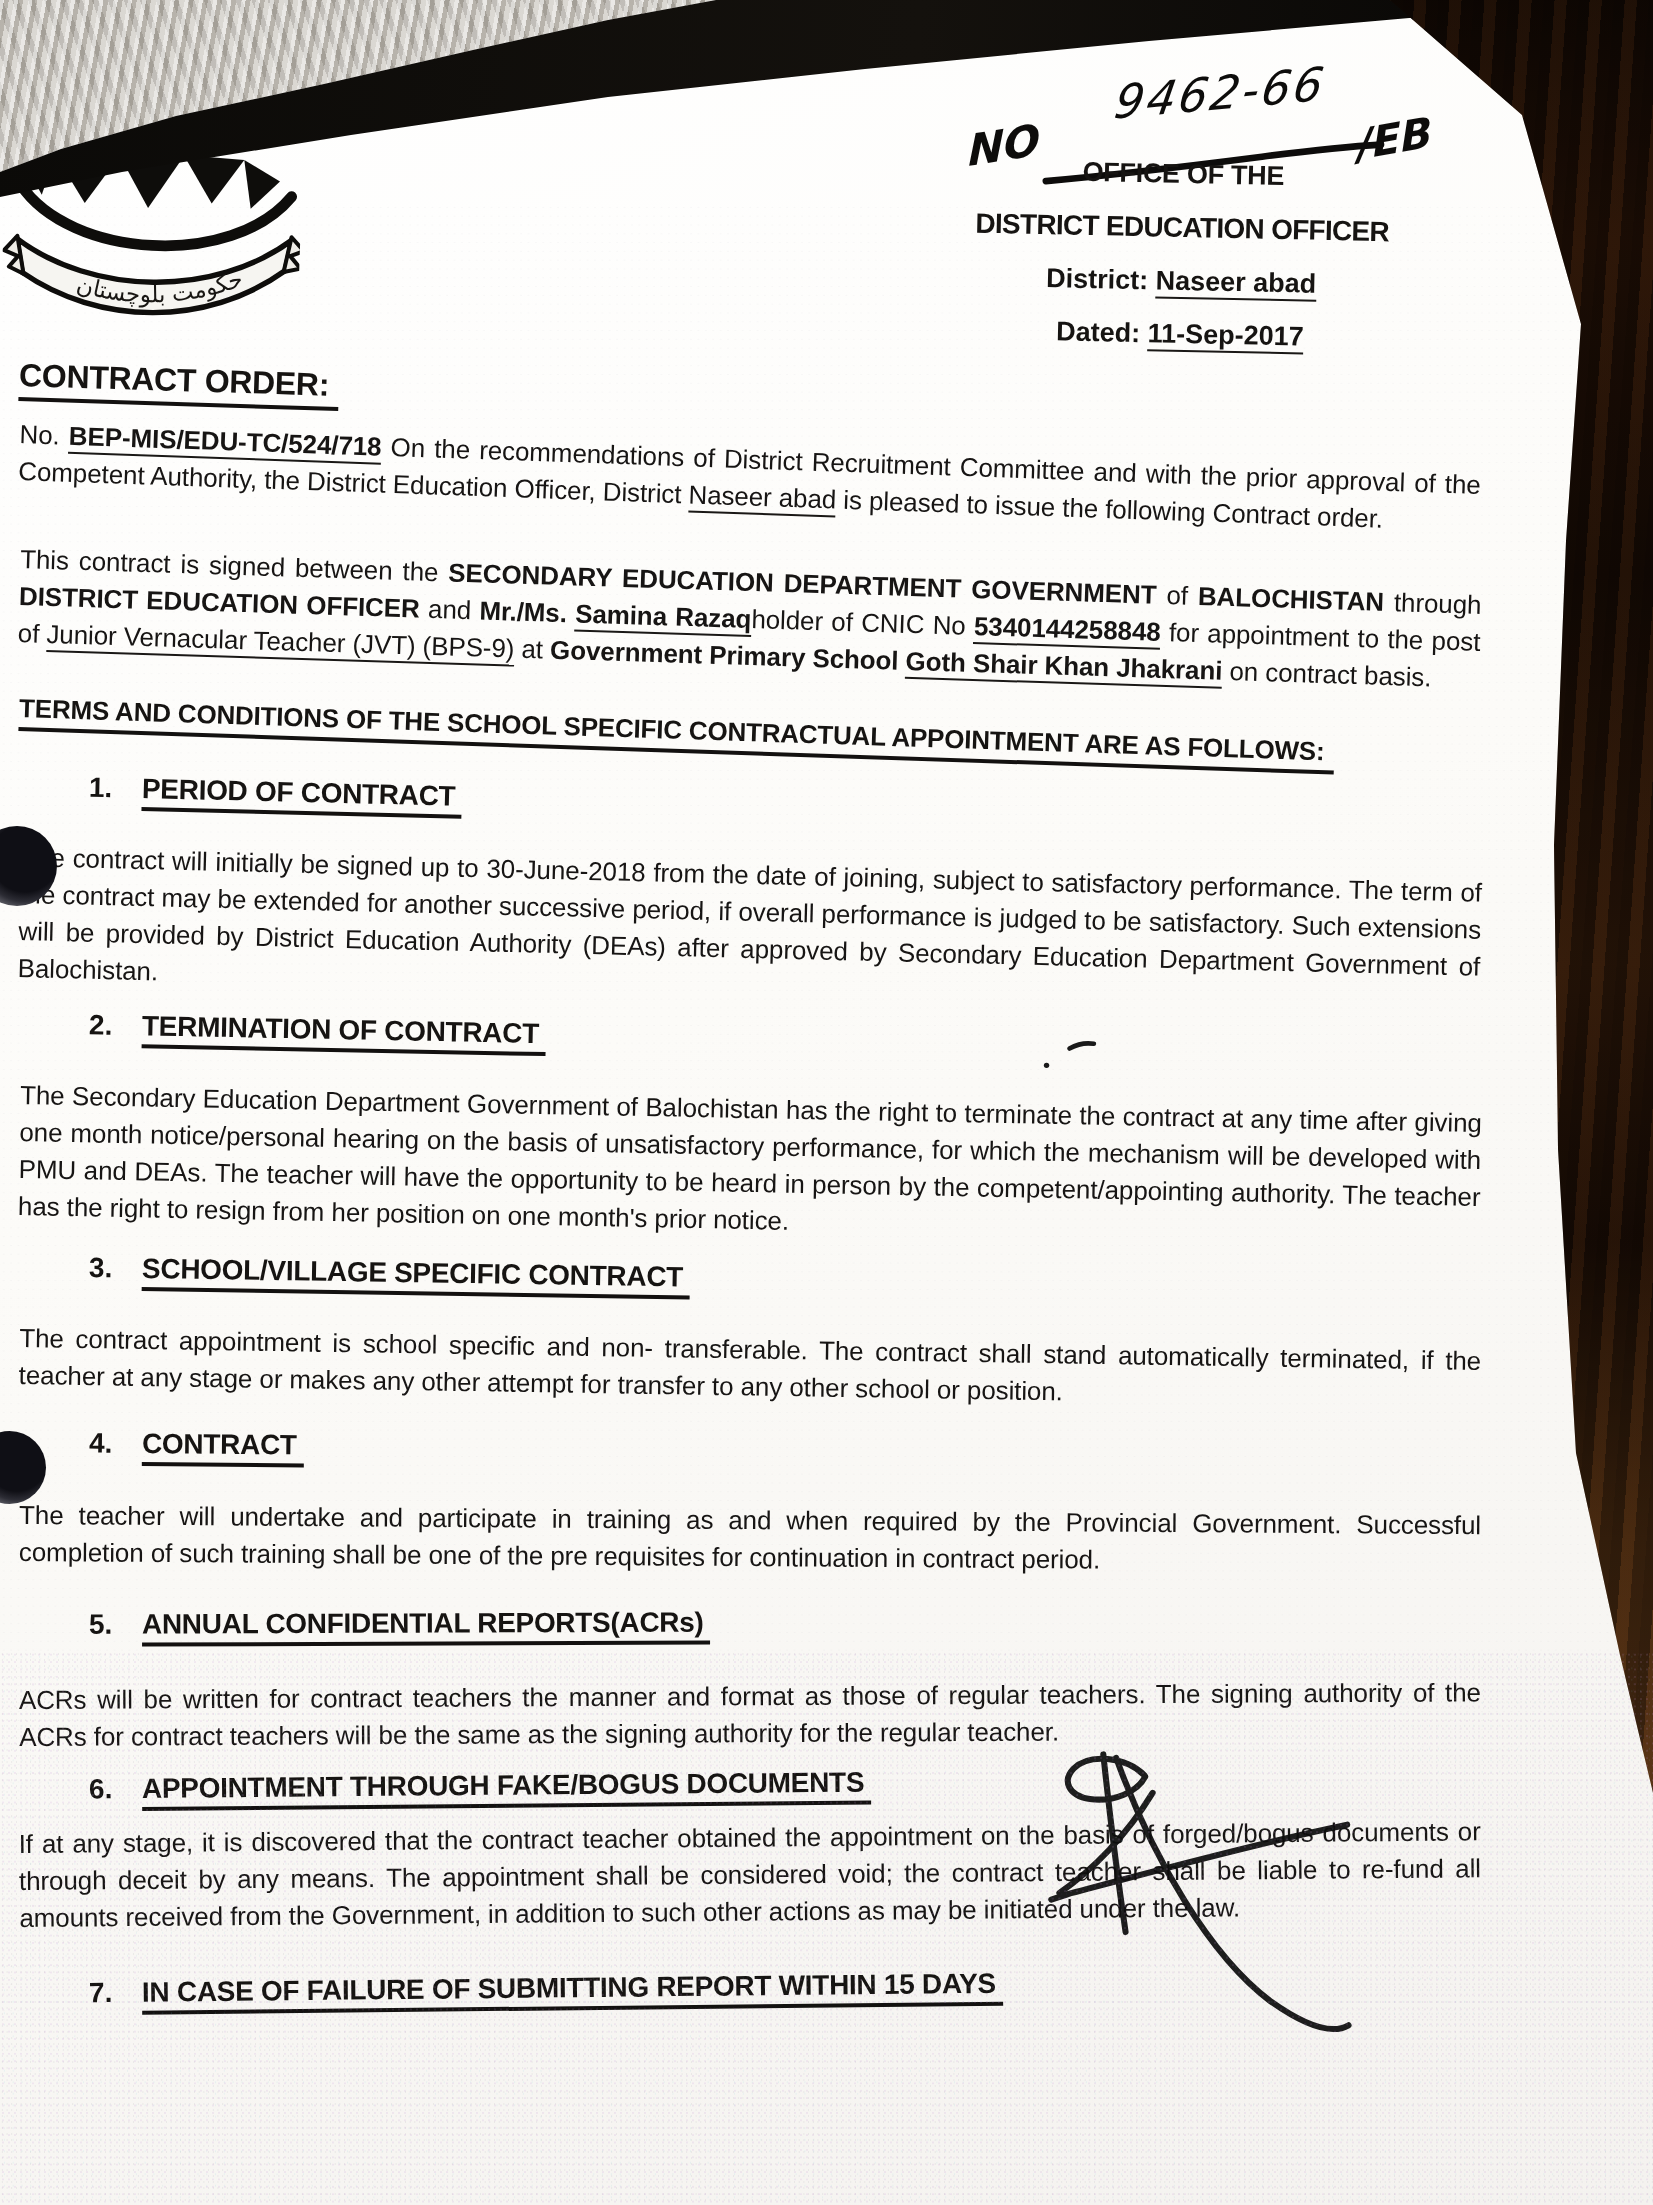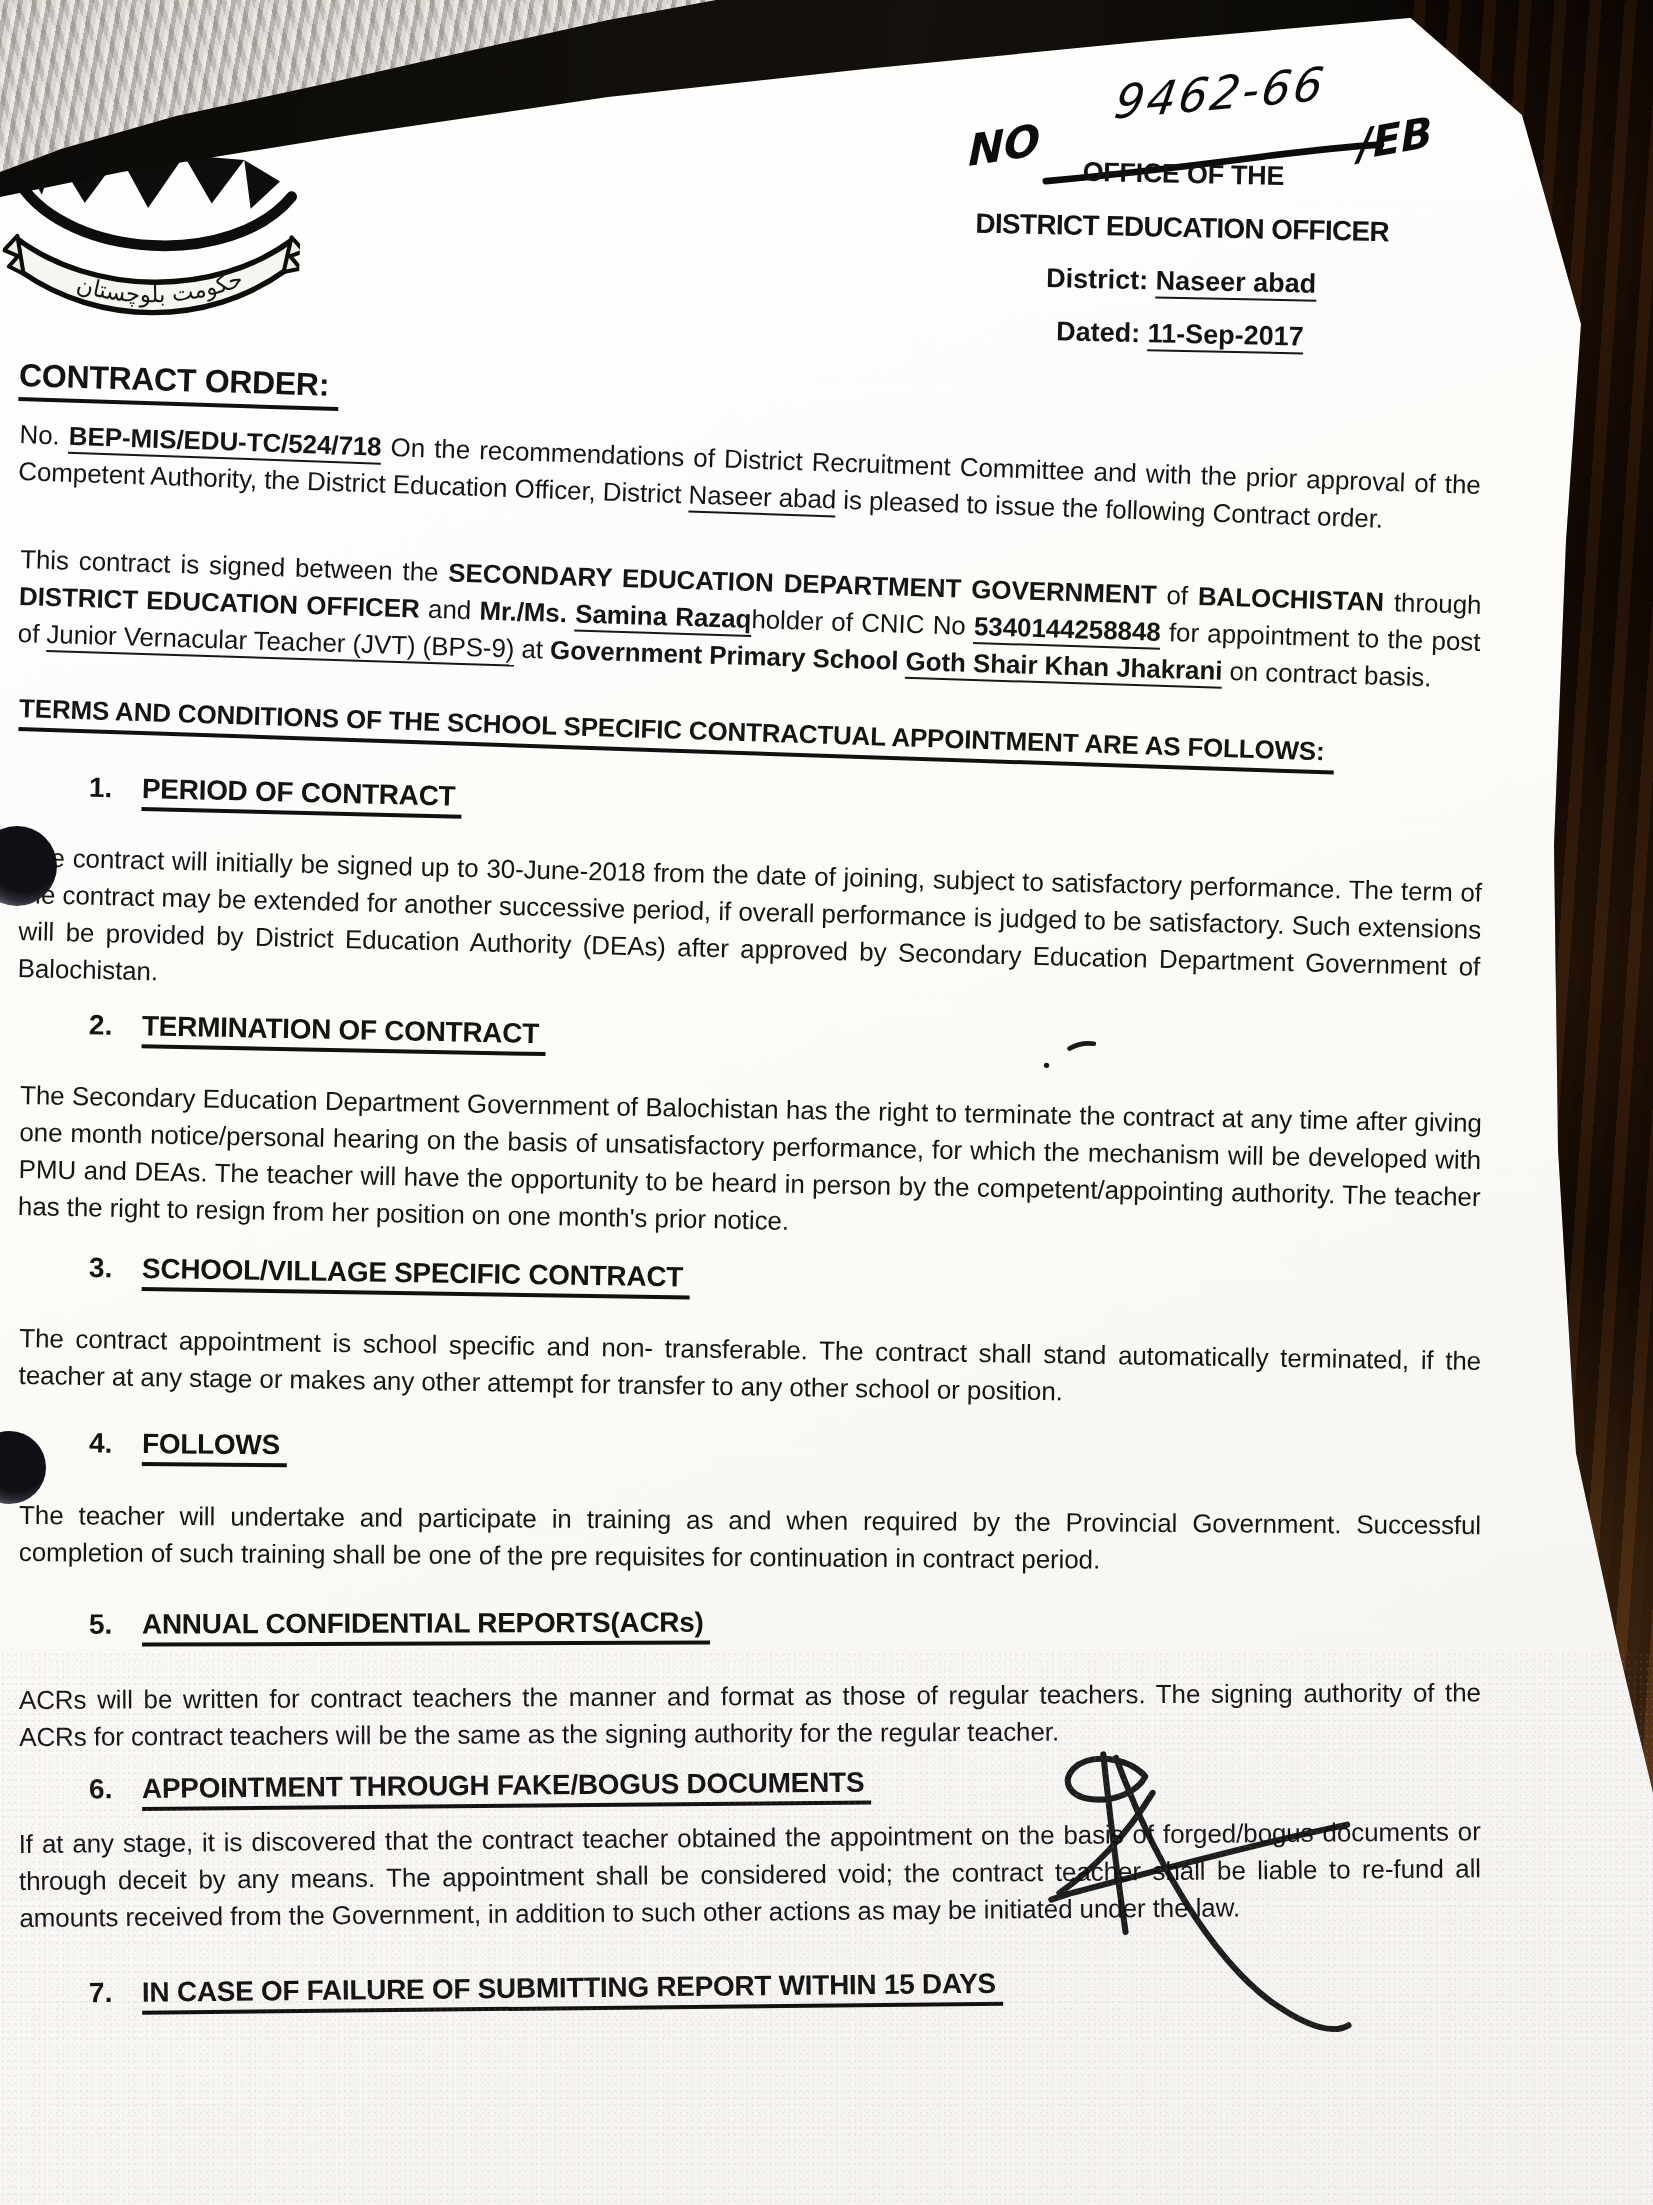--- a/index.html
+++ b/index.html
@@ -124,21 +124,21 @@
     <span class="num">2.</span><span class="sec-title">TERMINATION OF CONTRACT</span>
   </div>
   <p class="blk para" style="top:1077px;transform:rotate(1.1deg)"><span>The Secondary Education Department Government of Balochistan has the right to terminate the contract at any time after giving one month notice/personal hearing on the basis of unsatisfactory performance, for which the mechanism will be developed with PMU and DEAs.  The teacher will have the opportunity to be heard in person by the competent/appointing authority. The teacher has the right to resign from her position on one month's prior notice.</span></p>
 
   <div class="blk sec" style="top:1251px;transform:rotate(0.9deg)">
     <span class="num">3.</span><span class="sec-title">SCHOOL/VILLAGE SPECIFIC CONTRACT</span>
   </div>
   <p class="blk para" style="top:1320px;transform:rotate(0.9deg)"><span>The contract appointment is school specific and non- transferable. The contract shall stand automatically terminated, if the teacher at any stage or makes any other attempt for transfer to any other school or position.</span></p>
 
   <div class="blk sec" style="top:1427px;transform:rotate(0.5deg)">
-    <span class="num">4.</span><span class="sec-title">FOLLOWS</span>
+    <span class="num">4.</span><span class="sec-title">CONTRACT</span>
   </div>
   <p class="blk para" style="top:1497px;transform:rotate(0.4deg)"><span>The teacher will undertake and participate in training as and when required by the Provincial Government. Successful completion of such training shall be one of the pre requisites for continuation in contract period.</span></p>
 
   <div class="blk sec" style="top:1609px;transform:rotate(-0.2deg)">
     <span class="num">5.</span><span class="sec-title">ANNUAL CONFIDENTIAL REPORTS(ACRs)</span>
   </div>
   <p class="blk para" style="top:1682px;transform:rotate(-0.3deg)"><span>ACRs will be written for contract teachers the manner and format as those of regular teachers. The signing authority of the ACRs for contract teachers will be the same as the signing authority for the regular teacher.</span></p>
 
   <div class="blk sec" style="top:1774px;transform:rotate(-0.5deg)">
     <span class="num">6.</span><span class="sec-title">APPOINTMENT THROUGH FAKE/BOGUS DOCUMENTS</span>

